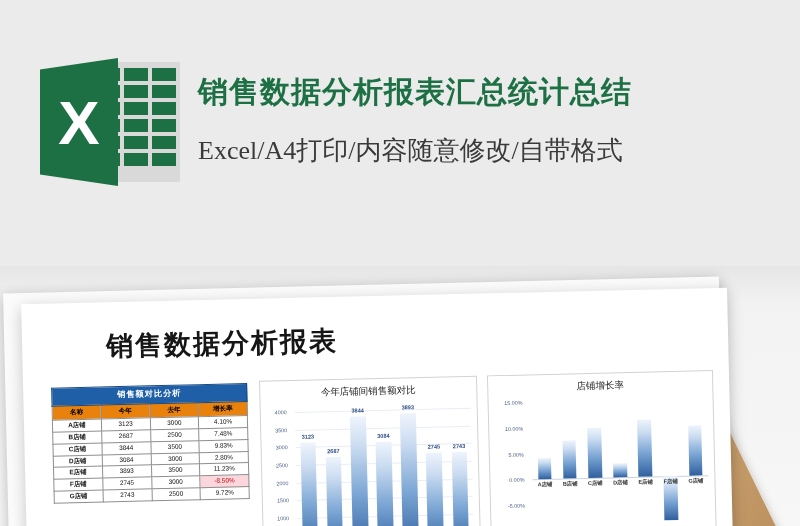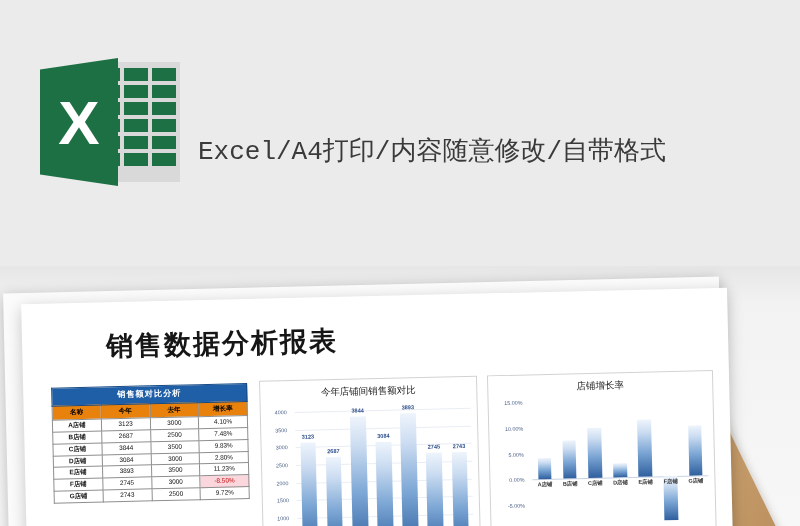--- a/index.html
+++ b/index.html
@@ -39,21 +39,21 @@
   #banner-title {
     position:absolute; left:198px; top:72px;
     font-size:30px; font-weight:bold; color:#1d7044;
     letter-spacing:1px; white-space:nowrap;
     font-family:"DejaVu Sans","Liberation Sans",sans-serif;
   }
   #banner-sub {
     position:absolute; left:198px; top:133px;
     font-size:26px; color:#3a3a3a; white-space:nowrap;
     letter-spacing:0px;
-    font-family:Liberation Mono, monospace;
+    font-family:Liberation Serif, serif;
   }
 
   
   #scene {
     position:absolute; left:0; top:228px; width:800px; height:298px;
     overflow:hidden; background:#ebebeb;
   }
   
   #desk {
     position:absolute; left:0; top:38px; width:800px; height:260px;
@@ -224,20 +224,21 @@
         <div class="gcell" style="left: 30px; top: 74px; width: 24px; height: 13px;"></div>
         <div class="gcell" style="left: 58px; top: 74px; width: 24px; height: 13px;"></div>
         <div class="gcell" style="left: 4px; top: 91px; width: 22px; height: 13px;"></div>
         <div class="gcell" style="left: 30px; top: 91px; width: 24px; height: 13px;"></div>
         <div class="gcell" style="left: 58px; top: 91px; width: 24px; height: 13px;"></div>
       </div>
     <div class="xl-panel"></div>
     <div class="xl-x">X</div>
   </div>
 
+  <div id="banner-title">销售数据分析报表汇总统计总结</div>
   <div id="banner-sub">Excel/A4打印/内容随意修改/自带格式</div>
 </div>
 
 <div id="scene">
   <div id="desk"></div>
 
   <div id="pencil">
     <div class="shadow"></div>
     <div class="body"></div>
     <div class="tip"></div>

